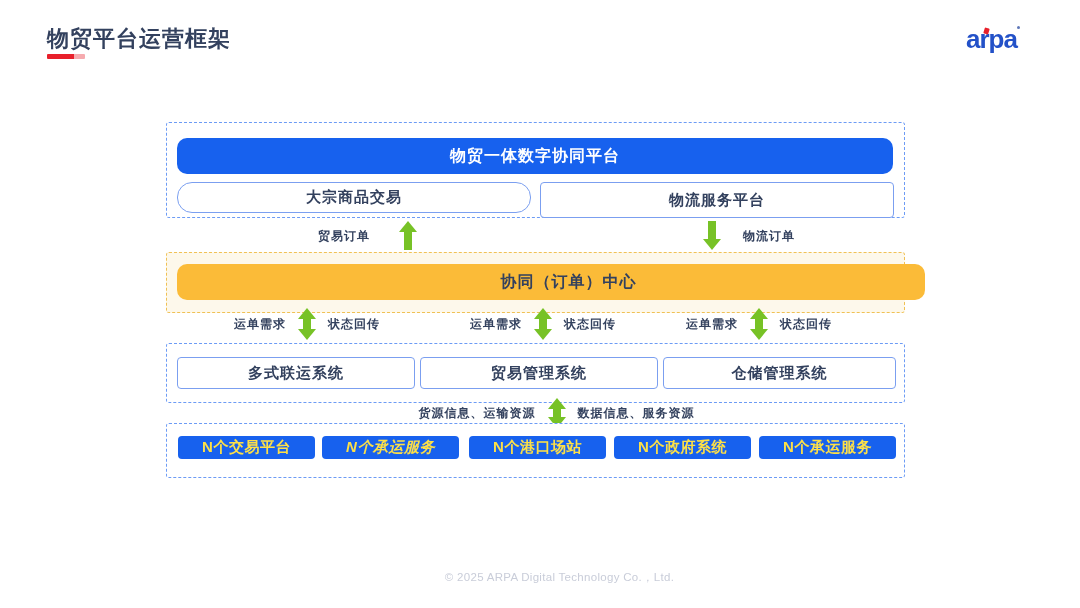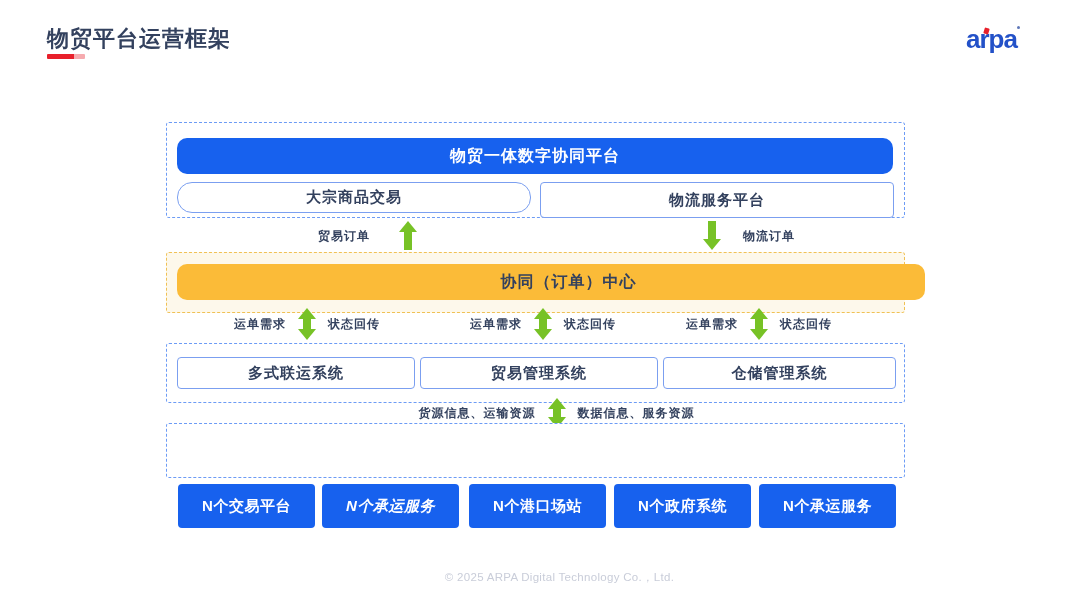--- a/index.html
+++ b/index.html
@@ -71,24 +71,24 @@
     display:flex;align-items:center;justify-content:center;
     font-size:15px;font-weight:700;color:var(--text-navy);letter-spacing:1px;
   }
   .wbox1a{left:10px;top:59px;width:354px;height:31px;border-radius:15px;}
   .wbox1b{left:373px;top:59px;width:354px;height:36px;}
   .wbox3a{left:10px;top:13px;width:238px;height:32px;}
   .wbox3b{left:253px;top:13px;width:238px;height:32px;}
   .wbox3c{left:496px;top:13px;width:233px;height:32px;}
 
   .bluebtn{
-    position:absolute;top:12px;height:44px;width:137px;
+    position:absolute;top:12px;height:23px;width:137px;
     background:var(--primary-blue);border-radius:4px;
     display:flex;align-items:center;justify-content:center;
-    font-size:15px;font-weight:700;color:#ffffff;letter-spacing:0.5px;margin-top:48px;
+    font-size:15px;font-weight:700;color:#fde047;letter-spacing:0.5px;
   }
   .btn1{left:11px;} .btn2{left:155px;font-style:italic;} .btn3{left:302px;} .btn4{left:447px;} .btn5{left:592px;}
 
   .flow-label{
     font-size:12px;font-weight:600;color:var(--text-navy);
     letter-spacing:1px;white-space:nowrap;
   }
   .lbl-trade-order{position:absolute;left:152px;top:106px;}
   .lbl-logistics-order{position:absolute;left:577px;top:106px;}
 

